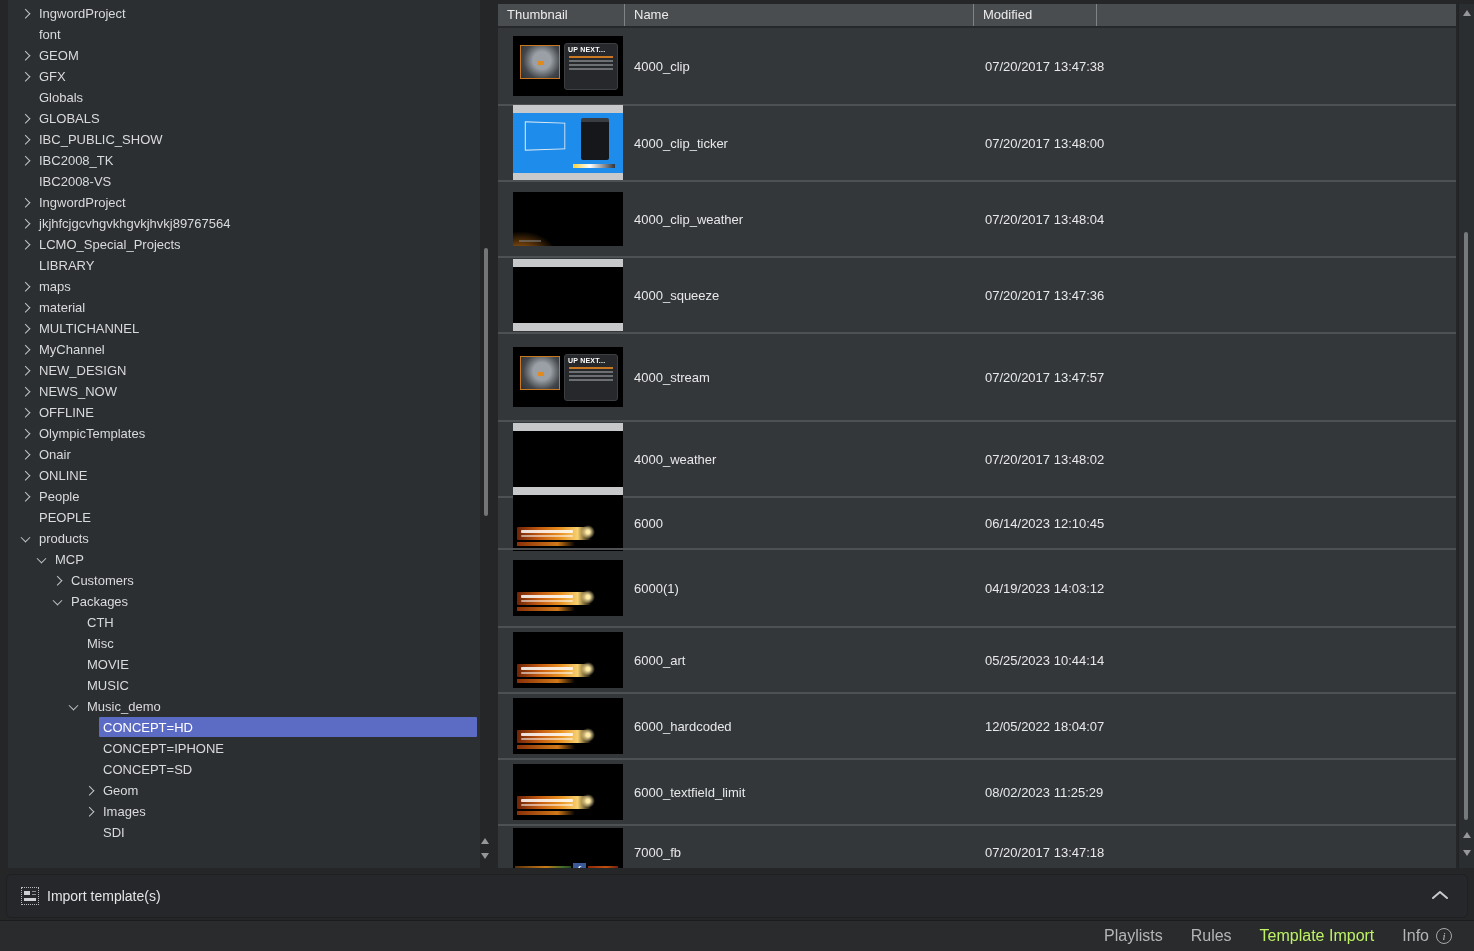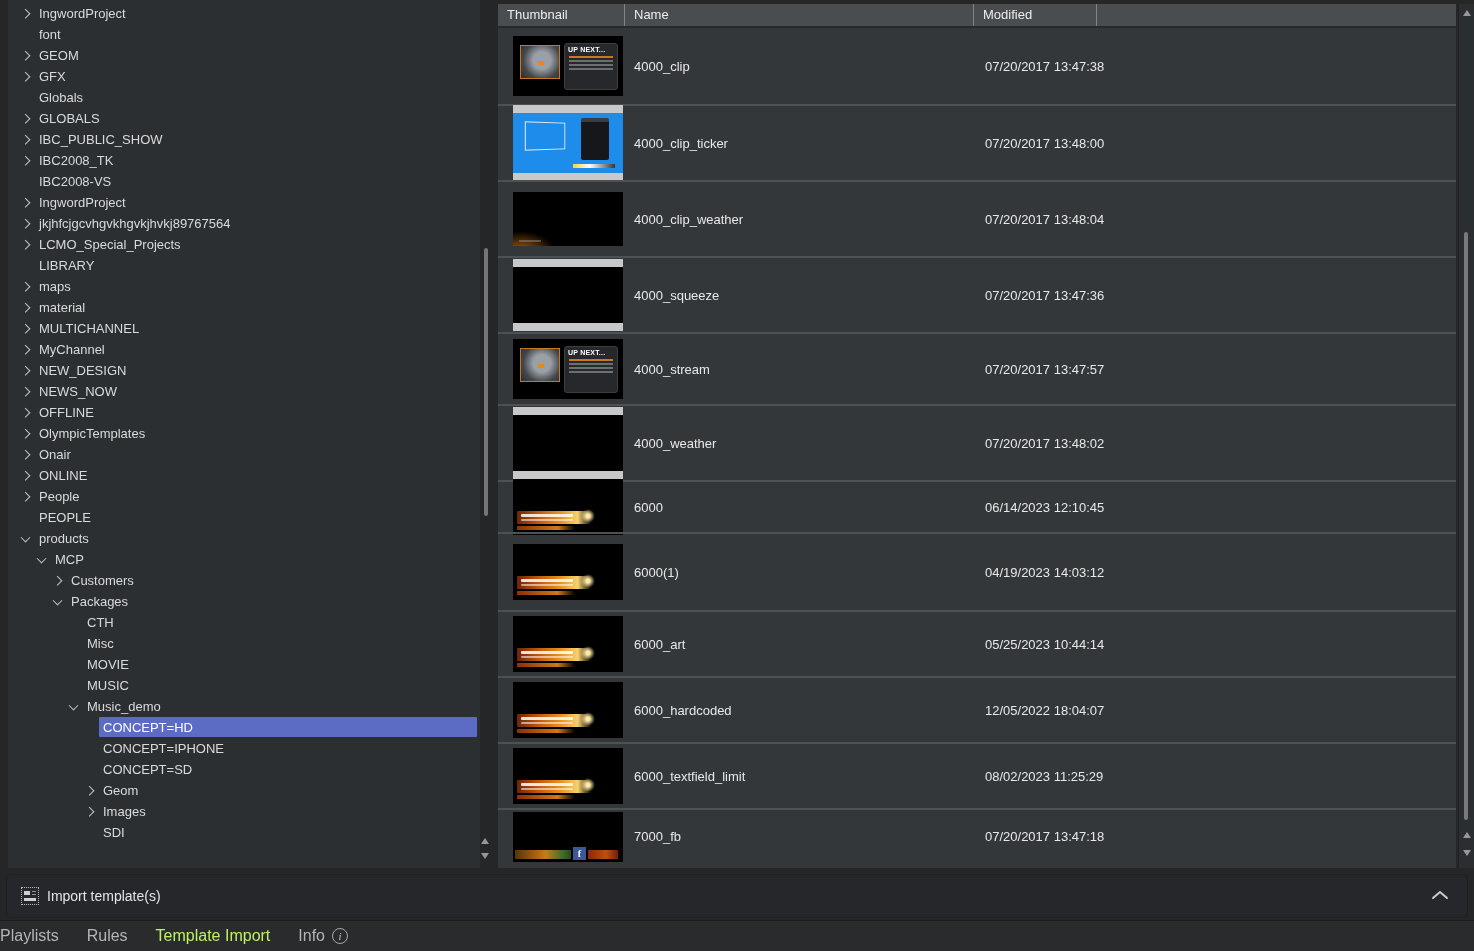--- a/index.html
+++ b/index.html
@@ -89,21 +89,21 @@
   .import-icon{position:relative;margin-left:14px;width:18px;height:18px;border:1px dotted #b9babb;flex:none;}
   .import-icon .r1{position:absolute;left:2px;top:3px;width:6px;height:4px;background:#cfd0d1;}
   .import-icon .r2{position:absolute;right:2px;top:3px;width:4px;height:1px;background:#8f9092;}
   .import-icon .r3{position:absolute;right:2px;top:6px;width:4px;height:1px;background:#8f9092;}
   .import-icon .r4{position:absolute;left:2px;top:10px;width:12px;height:3px;background:#cfd0d1;}
   .import-label{margin-left:8px;font-size:14px;color:#e4e5e6;}
   .import-chevron{position:absolute;right:18px;top:14px;}
 
   
   .bottom-bar{position:absolute;left:0;top:920px;width:1474px;height:31px;background:#292b2d;border-top:1px solid #1a1c1e;
-              display:flex;align-items:center;gap:28px;padding-right:22px;}
+              display:flex;align-items:center;justify-content:flex-end;gap:28px;padding-right:22px;}
   .tab{font-size:16px;color:#b4b5b7;cursor:pointer;white-space:nowrap;}
   .tab.active{color:#bef264;}
   .tab-info{display:flex;align-items:center;gap:7px;}
   .info-circle{width:16px;height:16px;border:1px solid #a7a8a9;border-radius:50%;color:#c0c1c2;
                font-family:"Liberation Serif",serif;font-style:italic;font-size:11px;line-height:15px;text-align:center;}
 </style>
 </head>
 <body>
 
 <div class="app">
@@ -210,21 +210,21 @@
         <div class="trow" style="height: 76px;">
           <div class="tcell-thumb">
             <div class="th strips" style="height: 72px;">
               <div class="strip top"></div>
               <div class="strip bottom"></div>
             </div>
           </div>
           <div class="tcell-name">4000_squeeze</div>
           <div class="tcell-mod">07/20/2017 13:47:36</div>
         </div>
-        <div class="trow" style="height: 72px;">
+        <div class="trow" style="height: 88px;">
           <div class="tcell-thumb">
             <div class="th upnext" style="height: 60px;">
               <div class="map">
                 <i class=""></i>
                 <i></i>
               </div>
               <div class="panel">
                 <div class="t">UP NEXT...</div>
                 <div class="ln orange"></div>
                 <div class="ln"></div>

